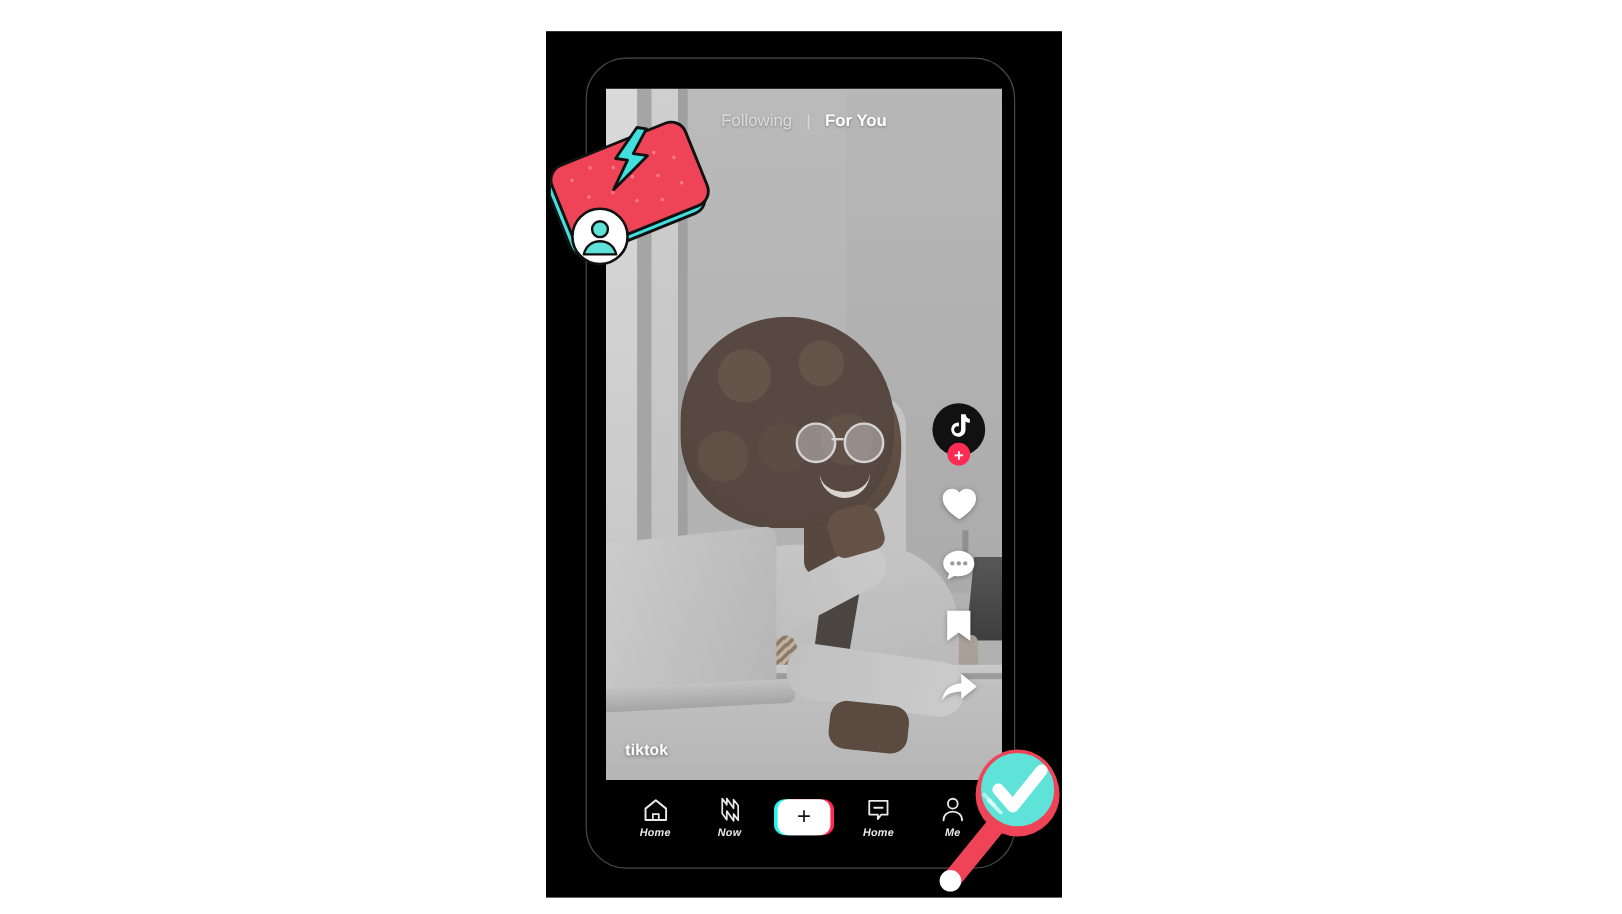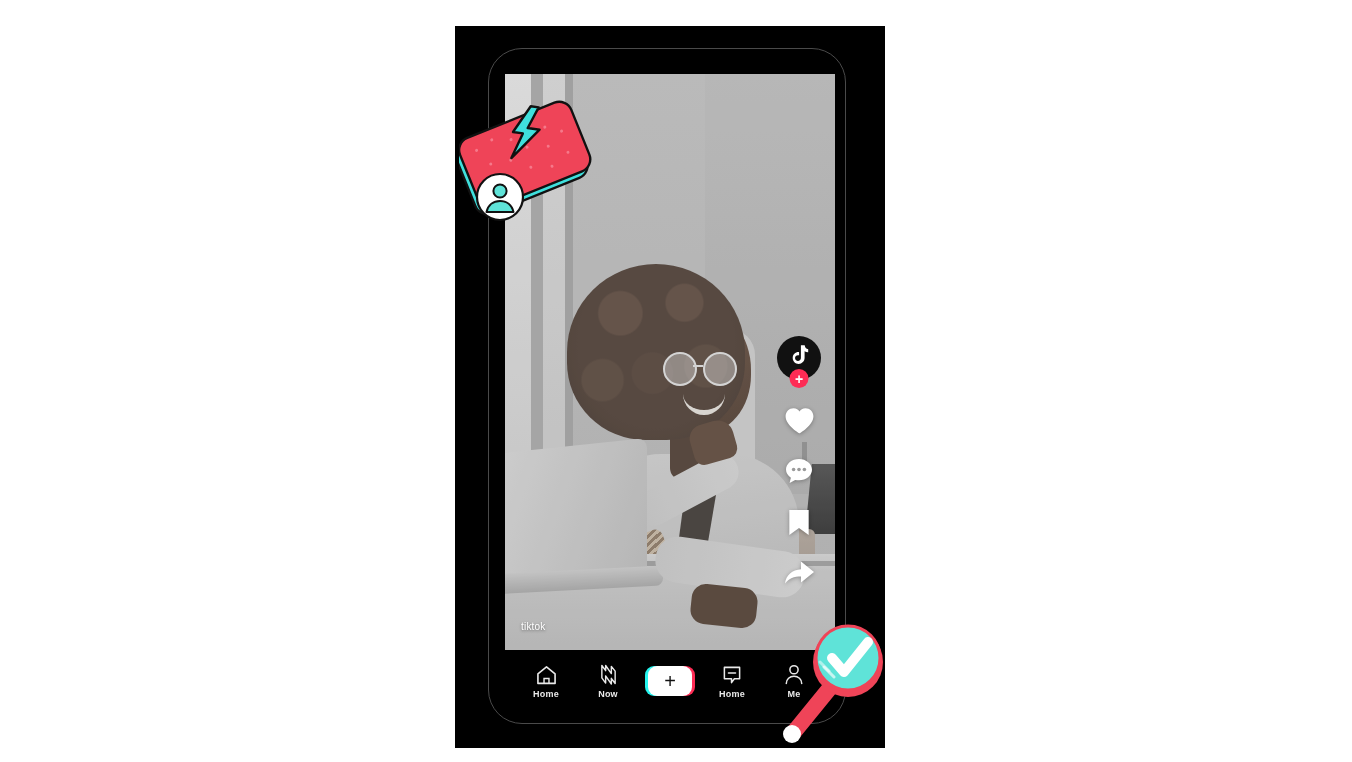--- a/index.html
+++ b/index.html
@@ -236,21 +236,21 @@
   .rail-icon {
     width: 34px; height: 34px;
     display: flex; align-items: center; justify-content: center;
     filter: drop-shadow(0 1px 2px rgba(0,0,0,0.30));
   }
   #rail-like { margin-top: 8px; }
 
   
   #video-watermark {
     position: absolute; left: 16px; bottom: 18px;
-    color: #ffffff; font-size: 10px; font-weight: 400;
+    color: #ffffff; font-size: 13px; font-weight: 700;
     letter-spacing: 0.2px;
     text-shadow: 0 1px 3px rgba(0,0,0,0.45);
     z-index: 6;
   }
 
   
   #bottom-nav {
     position: absolute; left: 50px; top: 630px;
     width: 330px; height: 50px;
     display: flex; align-items: center; justify-content: space-between;
@@ -258,21 +258,21 @@
     z-index: 7;
   }
   .nav-item {
     display: flex; flex-direction: column; align-items: center; gap: 3px;
     width: 54px;
   }
   .nav-glyph {
     height: 22px; display: flex; align-items: center; justify-content: center;
   }
   .nav-label {
-    color: #e9e9e9; font-size: 9px; font-weight: 600; letter-spacing: 0.2px;
+    color: #e9e9e9; font-size: 9px; font-weight: 600; letter-spacing: 0.2px; font-style: italic;
   }
   
   #nav-item-create { width: 54px; }
   #create-button {
     position: relative; width: 44px; height: 30px;
   }
   .create-cyan {
     position: absolute; left: -3px; top: 0; width: 44px; height: 30px;
     background: #25f4ee; border-radius: 9px;
   }
@@ -339,20 +339,25 @@
       <div class="hand-chin"></div>
       <div class="desk"></div>
       <div class="desk-edge"></div>
       <div class="laptop-screen"></div>
       <div class="laptop-base"></div>
       <div class="arm-lower"></div>
       <div class="hand-keys"></div>
       <div class="photo-tint"></div>
     </div>
 
+    <div id="feed-tabs">
+      <span id="tab-following">Following</span>
+      <span id="tab-divider">|</span>
+      <span id="tab-for-you">For You</span>
+    </div>
 
     <div id="action-rail">
 
       <div id="author-avatar">
         <div class="avatar-circle">
           <span>
             <svg width="22" height="24" viewBox="0 0 22 24" aria-hidden="true">
               <path d="M13.6 1.2h3.1c.25 2.1 1.45 3.7 3.5 3.95v3.1c-1.3.05-2.55-.3-3.6-1v6.6c0 3.5-2.6 6.1-5.95 6.1-3.3 0-5.95-2.65-5.95-5.95 0-3.45 2.9-6.2 6.4-5.85v3.2c-.35-.1-.75-.15-1.15-.15-1.6 0-2.9 1.3-2.9 2.9s1.3 2.9 2.9 2.9c1.65 0 2.95-1.25 2.95-2.95V1.2z" fill="#ffffff"></path>
             </svg>
           </span>

